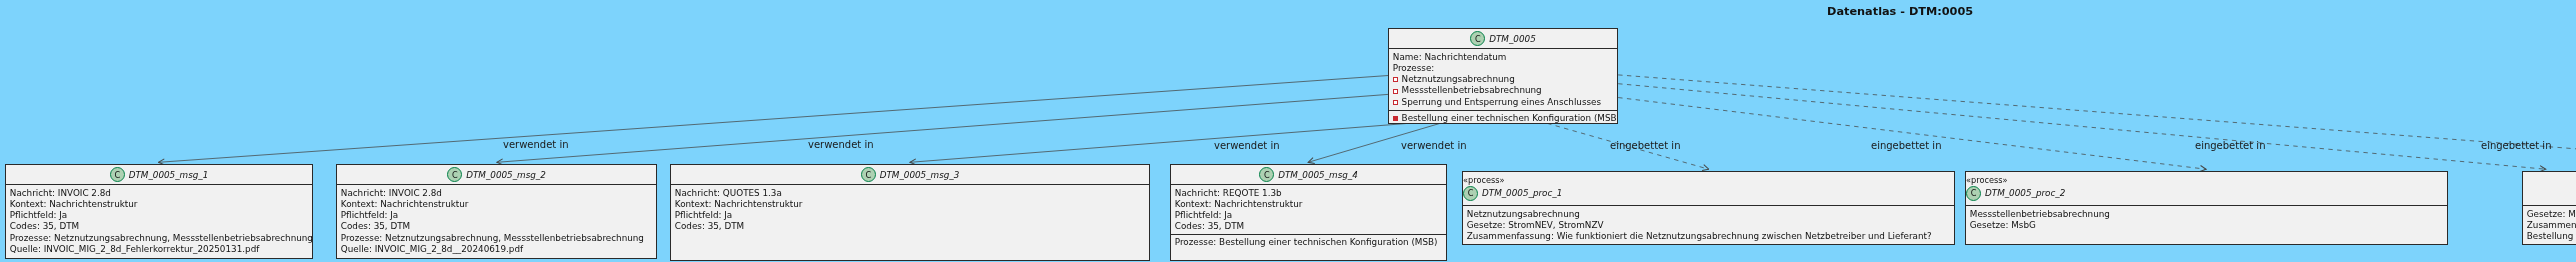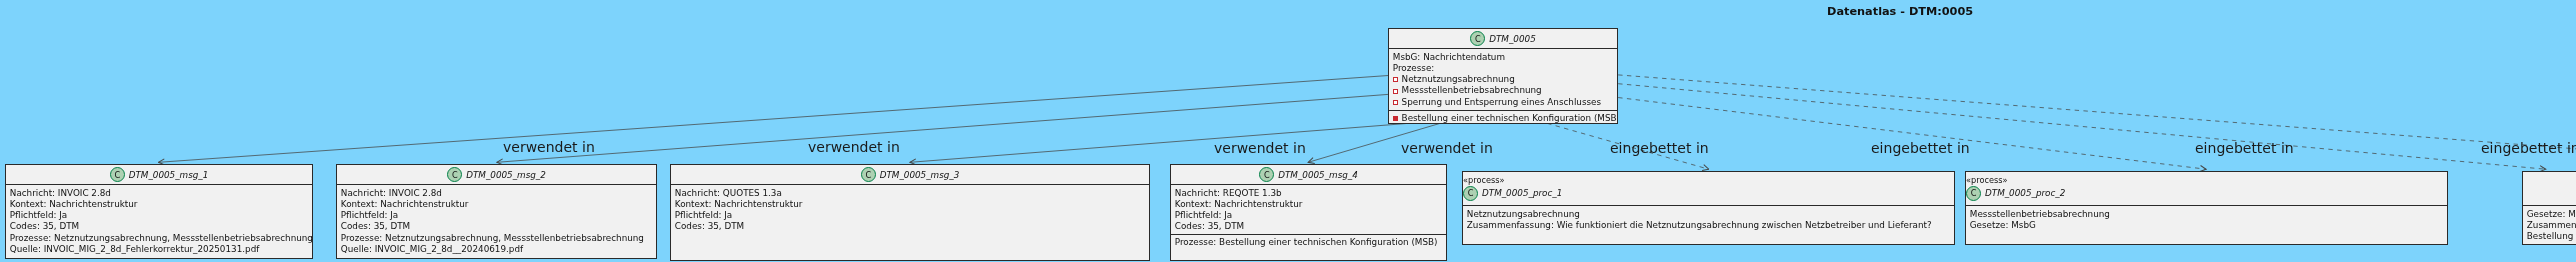--- a/index.html
+++ b/index.html
@@ -6,21 +6,21 @@
   .canvas {
     position:relative; width:2576px; height:263px; overflow:hidden;
     background:#7dd3fc; font-family:"DejaVu Sans", sans-serif; color:#121212;
   }
   .title {
     position:absolute; left:1827px; top:5px;
     font-size:11.3px; font-weight:bold; white-space:nowrap;
   }
   .edges { position:absolute; left:0; top:0; width:2576px; height:263px; }
   .elabel {
-    position:absolute; font-size:14px; color:#1a1a1a; white-space:nowrap;
+    position:absolute; font-size:10px; color:#1a1a1a; white-space:nowrap;
   }
   .node {
     position:absolute; background:#F1F1F1; border:0.6px solid #2a2a2a;
     box-sizing:border-box; overflow:hidden; font-size:8.8px;
   }
   .hdr {
     display:flex; align-items:center; justify-content:center; gap:3.8px;
     height:20px; border-bottom:0.6px solid #2a2a2a; box-sizing:border-box;
   }
   .hdr2 {
@@ -77,21 +77,21 @@
   <div class="elabel" style="left:1871px;top:140px">eingebettet in</div>
   <div class="elabel" style="left:2195px;top:140px">eingebettet in</div>
   <div class="elabel" style="left:2481px;top:140px">eingebettet in</div>
 
   <div class="node" style="left:1388px;top:28px;width:230px;height:96px">
     <div class="hdr">
       <span class="cicon">C</span>
       <span class="nname">DTM_0005</span>
     </div>
     <div class="bd">
-      <div class="ln">MsbG: Nachrichtendatum</div>
+      <div class="ln">Name: Nachrichtendatum</div>
       <div class="ln">Prozesse:</div>
       <div class="ln">
           <span class="sq"></span>
           <span>Netznutzungsabrechnung</span>
         </div>
       <div class="ln">
           <span class="sq"></span>
           <span>Messstellenbetriebsabrechnung</span>
         </div>
       <div class="ln">
@@ -166,20 +166,21 @@
   <div class="node" style="left:1462px;top:171px;width:493px;height:74px">
     <div class="hdr2">
       <span class="stereo">«process»</span>
       <span class="row">
         <span class="cicon">C</span>
         <span class="nname">DTM_0005_proc_1</span>
       </span>
     </div>
     <div class="bd">
       <div class="ln">Netznutzungsabrechnung</div>
+      <div class="ln">Gesetze: StromNEV, StromNZV</div>
       <div class="ln">Zusammenfassung: Wie funktioniert die Netznutzungsabrechnung zwischen Netzbetreiber und Lieferant?</div>
     </div>
   </div>
 
   <div class="node" style="left:1965px;top:171px;width:483px;height:74px">
     <div class="hdr2">
       <span class="stereo">«process»</span>
       <span class="row">
         <span class="cicon">C</span>
         <span class="nname">DTM_0005_proc_2</span>

